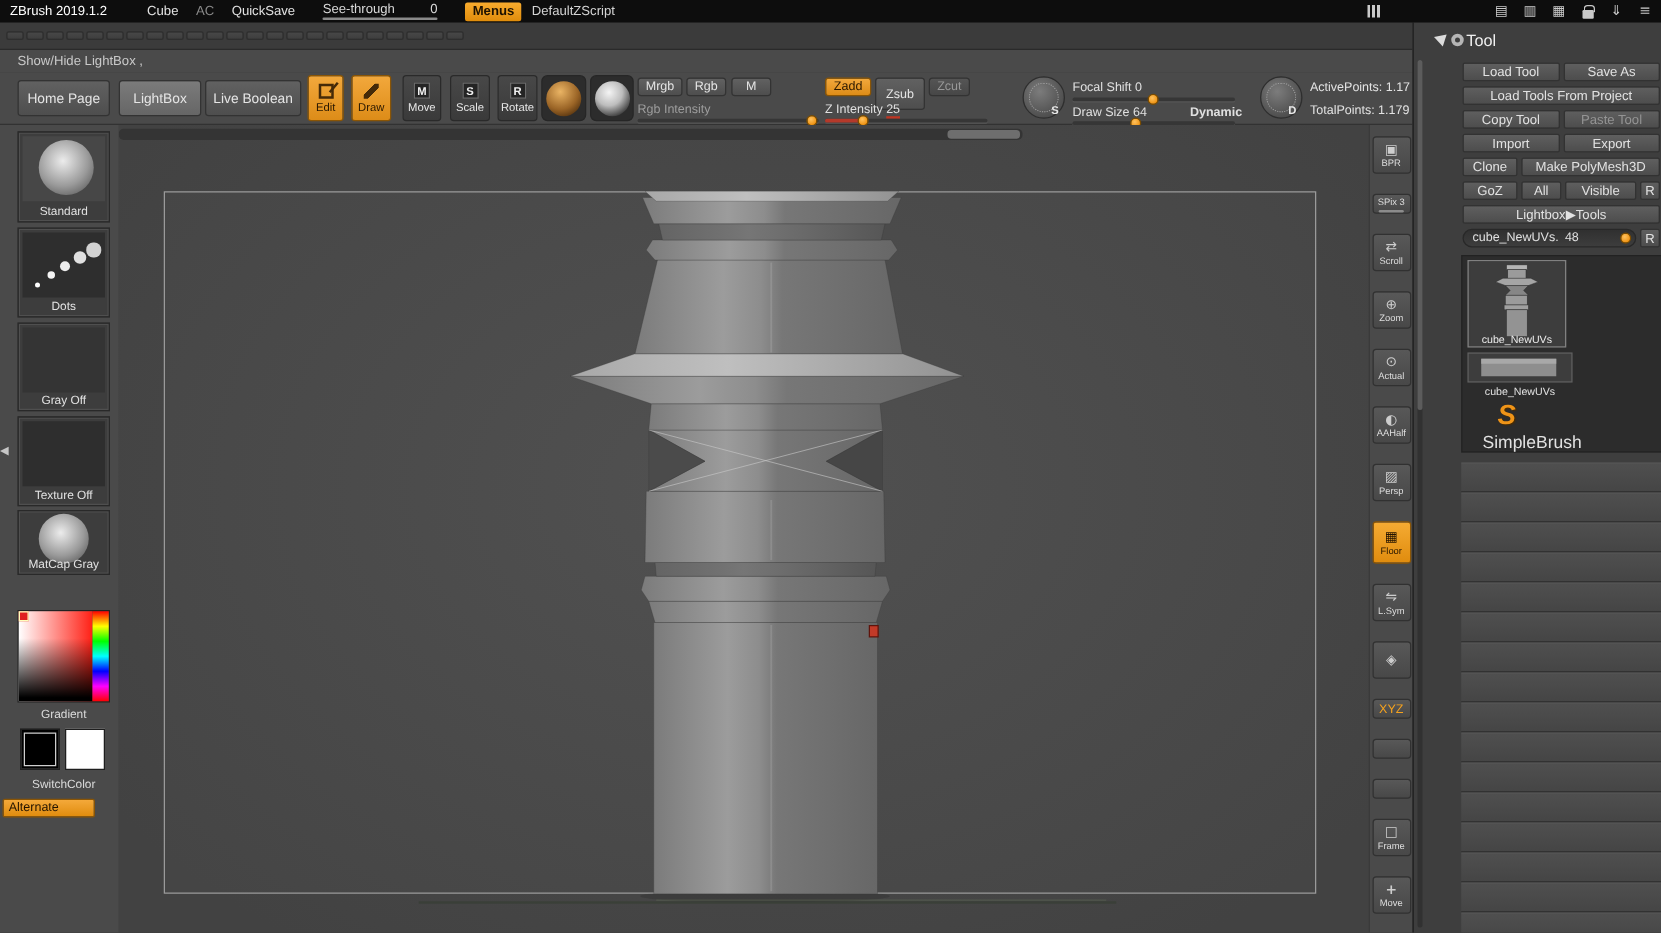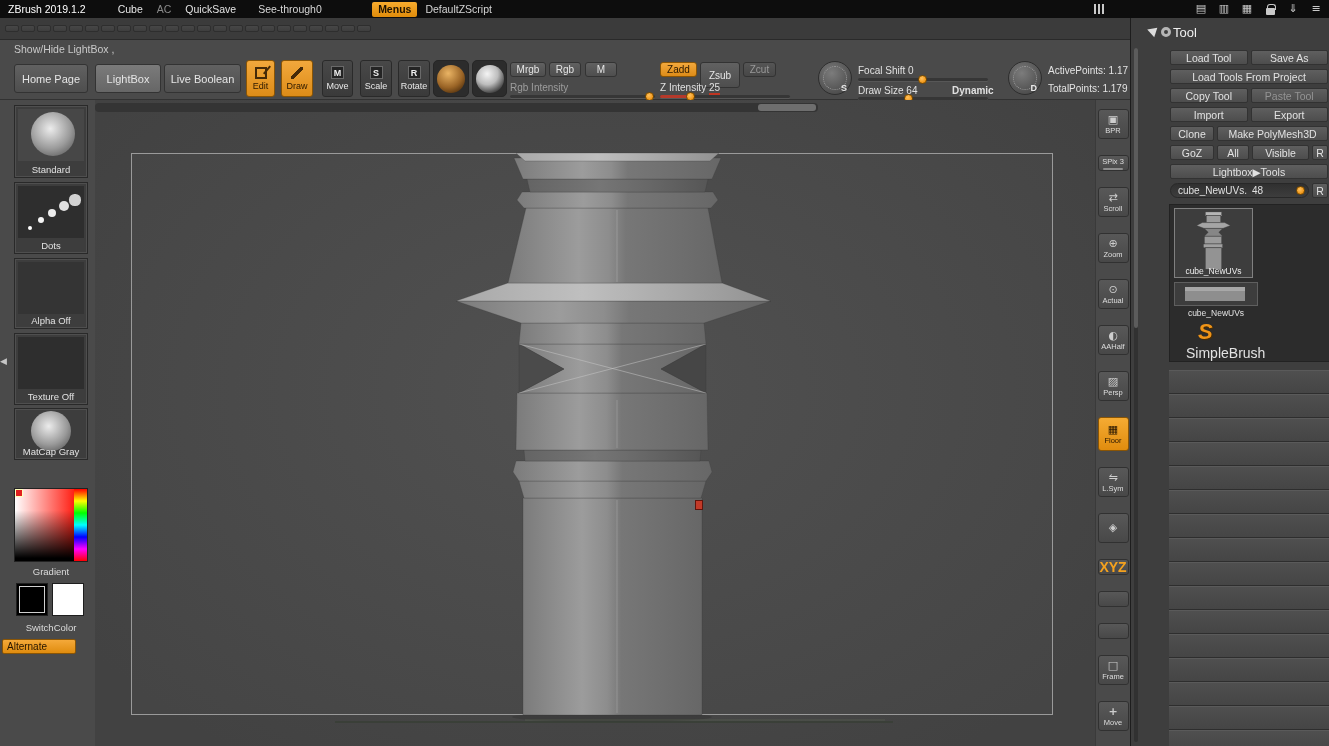--- a/index.html
+++ b/index.html
@@ -10,21 +10,21 @@
 
   
   .titlebar{position:absolute;left:0;top:0;width:1329px;height:18px;background:#0d0d0d;
     color:#d8d8d8;font-size:10.5px;display:flex;align-items:center;white-space:nowrap;
     padding:0 8px;z-index:60}
   .tb-app{color:#ffffff}
   .tb-doc{margin-left:32px;color:#e6e6e6}
   .tb-stats{margin-left:14px;color:#bdbdbd;font-size:10px}
   .tb-ac{margin-left:14px;color:#8a8a8a}
   .tb-qs{margin-left:14px;color:#e2e2e2}
-  .tb-see{margin-left:22px;display:inline-flex;flex-direction:row;width:92px}
+  .tb-see{margin-left:22px;display:inline-flex;flex-direction:column;width:92px}
   .tb-see-row{display:flex;justify-content:space-between;line-height:10px}
   .tb-see-track{height:2px;background:#8a8a8a;margin-top:2px;border-radius:1px}
   .tb-menus{margin-left:22px;background:linear-gradient(#f7ab2e,#e08c0b);color:#1e1200;
     padding:1px 6px 2px;border-radius:2px;font-weight:bold}
   .tb-zs{margin-left:8px;color:#d5d5d5}
   .tb-icons{position:absolute;right:6px;top:0;height:18px;display:flex;align-items:center;gap:9px}
   .tb-ic{width:14px;height:14px;display:flex;align-items:center;justify-content:center;
     color:#c9c9c9;font-size:11px;line-height:14px}
   .bars{width:11px;height:10px;background:repeating-linear-gradient(90deg,#c9c9c9 0 2px,transparent 2px 4px)}
   .lock-body{width:9px;height:7px;background:#c9c9c9;border-radius:1px;position:relative;margin-top:4px}
@@ -118,21 +118,21 @@
     border-left:1px solid #3a3a3a;display:flex;flex-direction:column;align-items:center;
     padding-top:9px;gap:16px;overflow:hidden}
   .shelf-item{width:31px;height:30px;flex:0 0 auto;background:linear-gradient(#585858,#484848);
     border:1px solid #313131;border-radius:3px;display:flex;flex-direction:column;align-items:center;
     justify-content:center;color:#dedede}
   .shelf-item.small{height:16px}
   .shelf-icon{font-family:"DejaVu Sans",sans-serif;font-size:11px;line-height:12px;color:#cdcdcd}
   .shelf-label{font-size:7.5px;line-height:9px}
   .shelf-item.accent-bg{height:34px;background:linear-gradient(#f5ab33,#e08c0e);border-color:#8a5505}
   .shelf-item.accent-bg .shelf-icon,.shelf-item.accent-bg .shelf-label{color:#241400}
-  .shelf-item.accent-text .shelf-label{color:#f5a21e;font-weight:bold;font-size:14px}
+  .shelf-item.accent-text .shelf-label{color:#f5a21e;font-weight:normal;font-size:10px}
   .shelf-item.has-slider::after{content:"";width:20px;height:2px;background:#8c8c8c;margin-top:2px;border-radius:1px}
   .ic-bpr-icon::before{content:"▣"} .ic-scroll-icon::before{content:"⇄"}
   .ic-zoom-icon::before{content:"⊕"} .ic-actual-icon::before{content:"⊙"}
   .ic-aahalf-icon::before{content:"◐"} .ic-persp-icon::before{content:"▨"}
   .ic-floor-icon::before{content:"▦"} .ic-lsym-icon::before{content:"⇋"}
   .ic-local-transform-icon::before{content:"◈"}
   .ic-frame-icon::before{content:"□"} .ic-move3d-icon::before{content:"+";font-weight:bold}
   .ic-zoom3d-icon::before{content:"⊕"} .ic-rotate3d-icon::before{content:"↻"}
   .ic-polyframe-icon::before{content:"▦"} .ic-transp-icon::before{content:"◪"}
 
@@ -331,21 +331,21 @@
       <span class="sb-label">Dots</span>
     </div>
     <div class="sb-widget" style="top:5px;height:73px">
       <div class="sb-thumb">
         <span class="sphere std-sphere"></span>
       </div>
       <span class="sb-label">Standard</span>
     </div>
     <div class="sb-widget" style="top:158px;height:71px">
       <div class="sb-thumb flat-dark"></div>
-      <span class="sb-label">Alpha Off</span>
+      <span class="sb-label">Gray Off</span>
     </div>
     <div class="sb-widget" style="top:233px;height:72px">
       <div class="sb-thumb flat-dark" style="background:#2e2e2e"></div>
       <span class="sb-label">Texture Off</span>
     </div>
     <div class="sb-widget" style="top:308px;height:52px">
       <span class="sphere matcap-sphere"></span>
       <span class="sb-label">MatCap Gray</span>
     </div>
     <div class="picker" style="top:388px">

